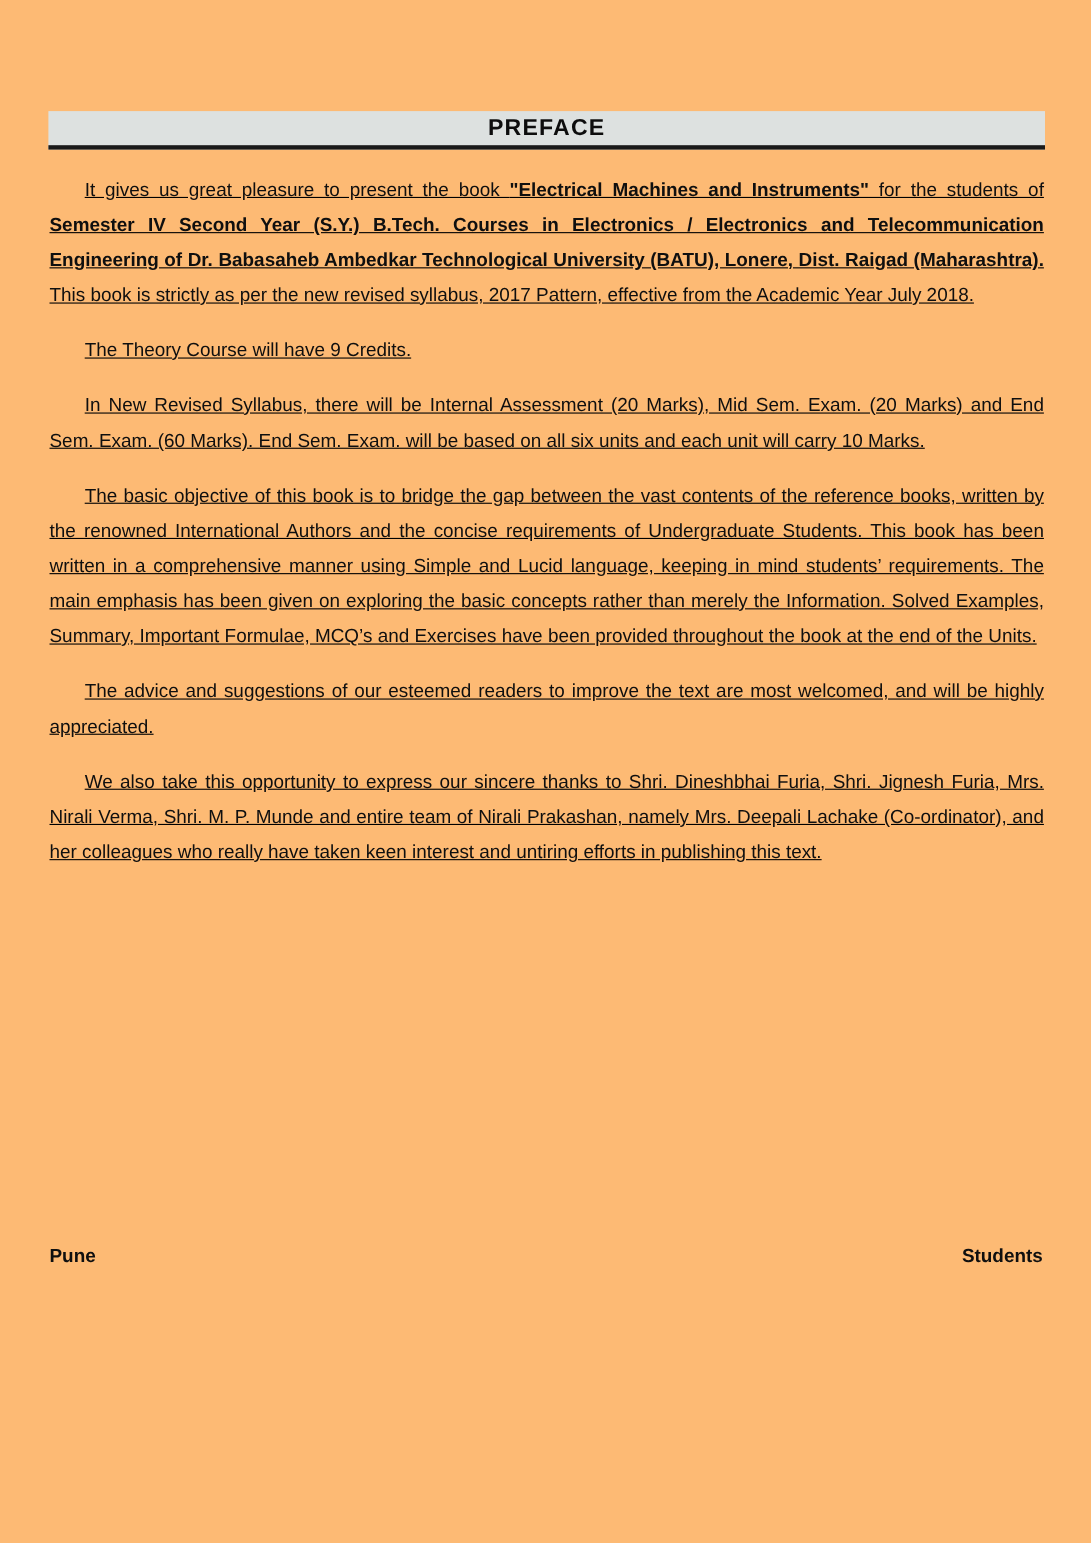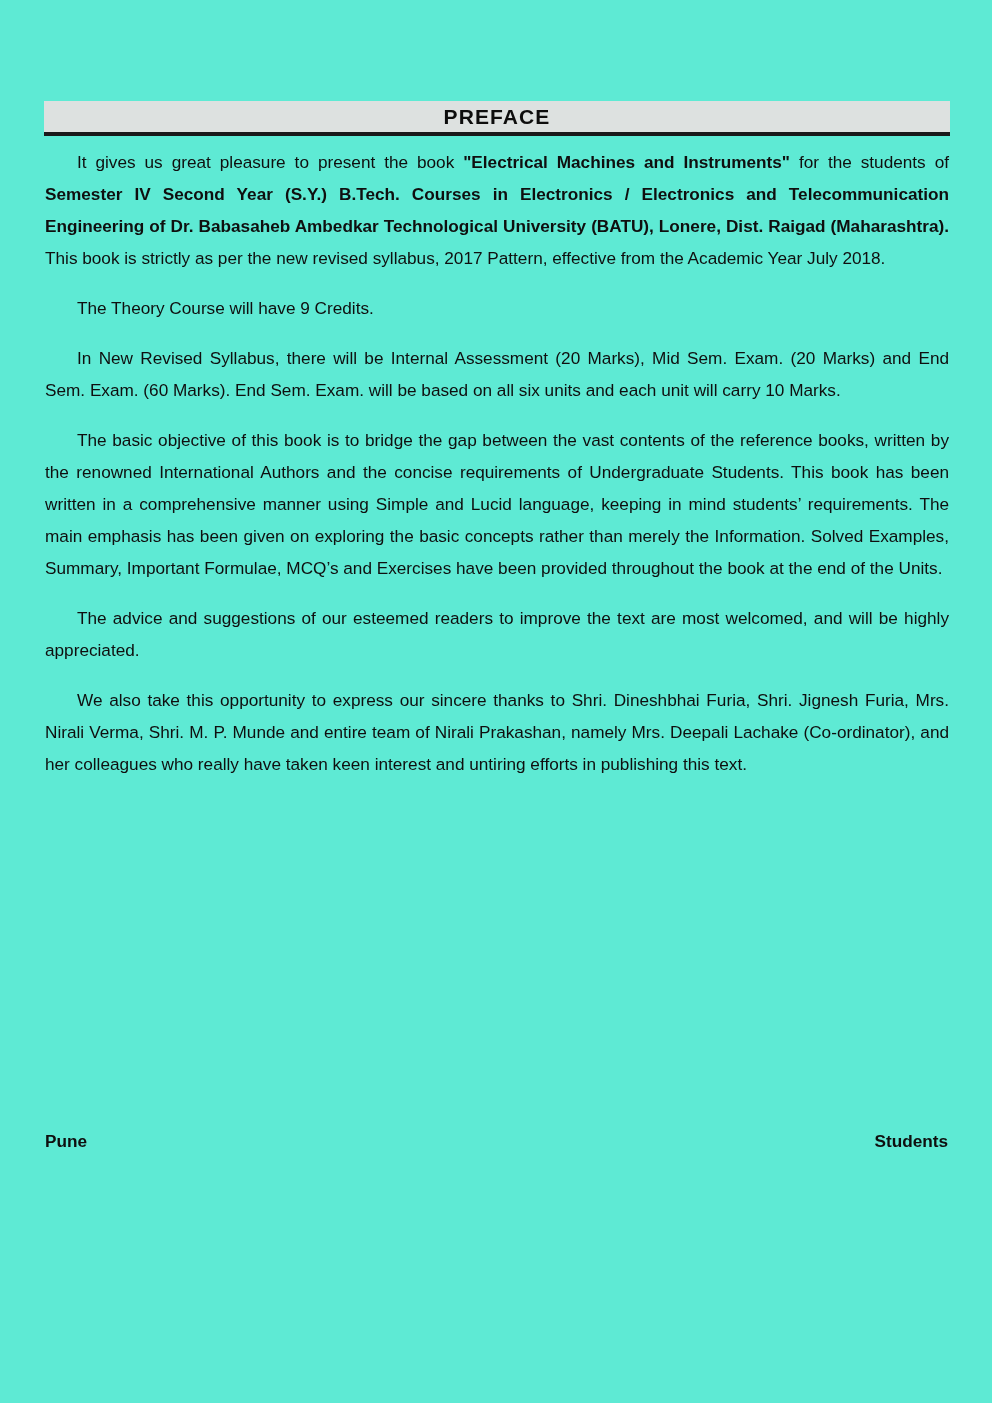--- a/index.html
+++ b/index.html
@@ -13,21 +13,21 @@
     position: relative;
     font-family: "Liberation Sans", sans-serif;
     color: #000000;
     overflow: hidden;
   }
   .page {
     position: absolute;
     left: 0; top: 0;
     width: 992px;
     height: 1403px;
-    background: #5eead4;
+    background: #fdba74;
   }
   .content {
     position: absolute;
     left: 44px;
     top: 101px;
     width: 906px;
   }
   
   .heading-band {
     background: #dde1e0;
@@ -41,23 +41,24 @@
   .heading-title {
     font-size: 21px;
     font-weight: bold;
     letter-spacing: 1.1px;
     color: #0d0d0d;
     line-height: 1;
     padding-bottom: 1px;
   }
   
   .body-text {
-    margin-top: 10px;
+    margin-top: 20px;
     padding-left: 1px;
     padding-right: 1px;
+    text-decoration: underline;
   }
   p.para {
     margin: 0 0 18px 0;
     font-size: 17.2px;
     line-height: 32px;
     text-align: justify;
     text-justify: inter-word;
     text-indent: 32px;
     color: #0f0f0f;
     -webkit-font-smoothing: antialiased;

